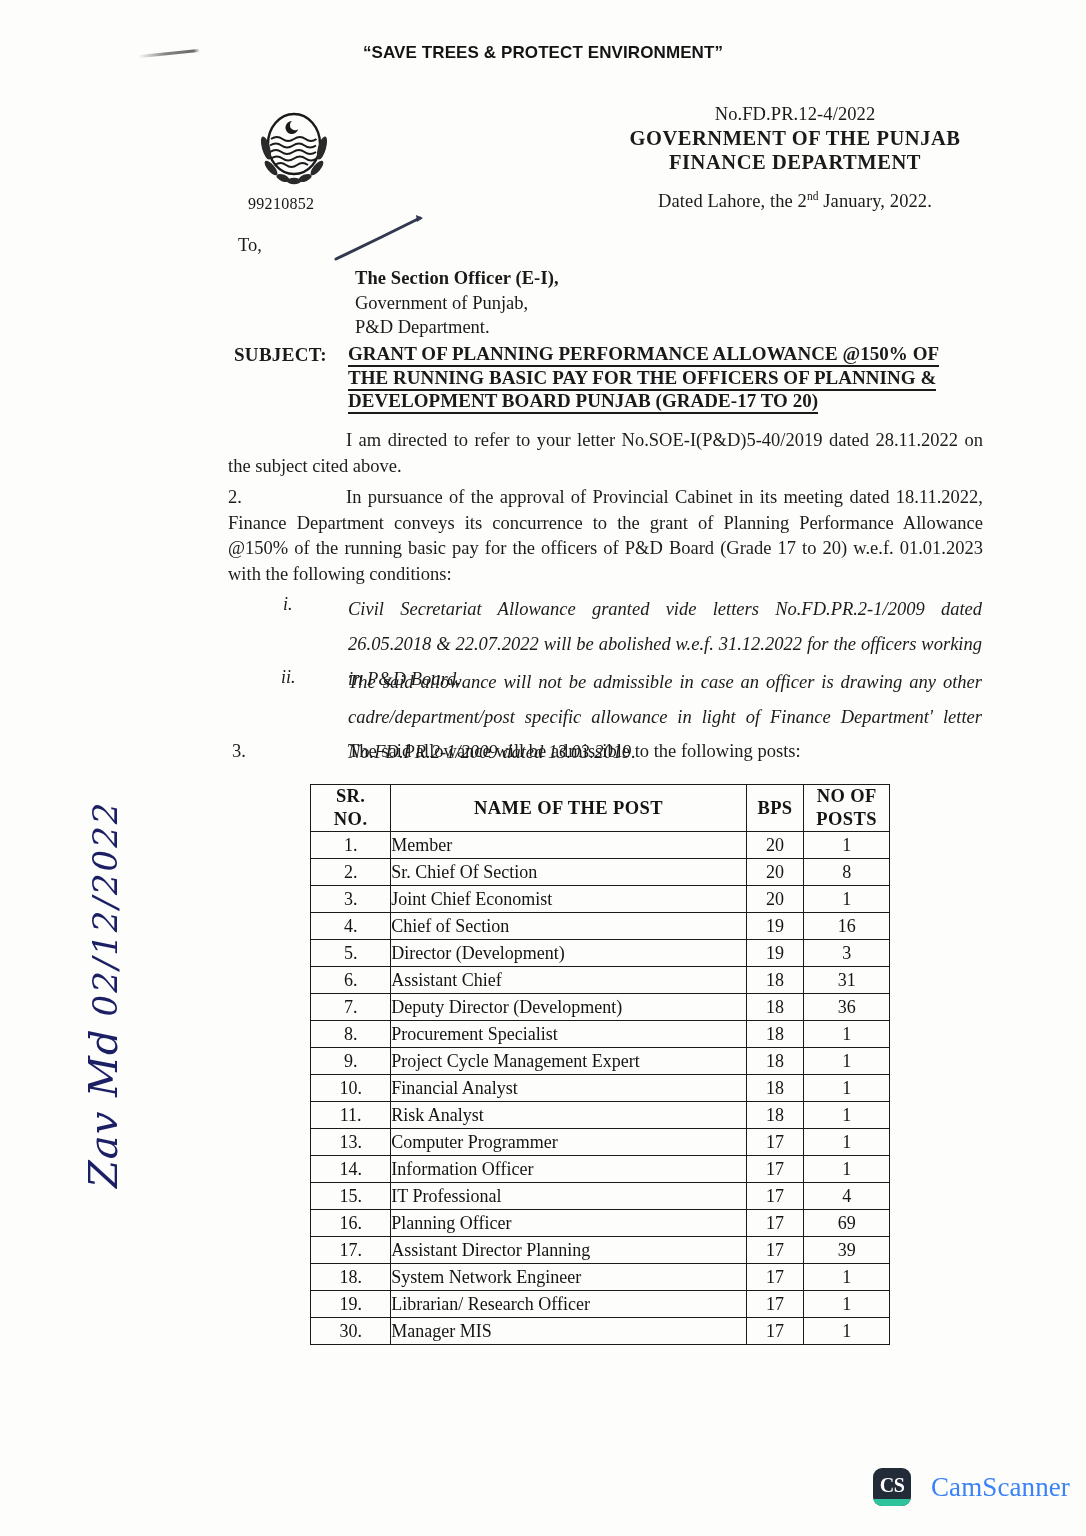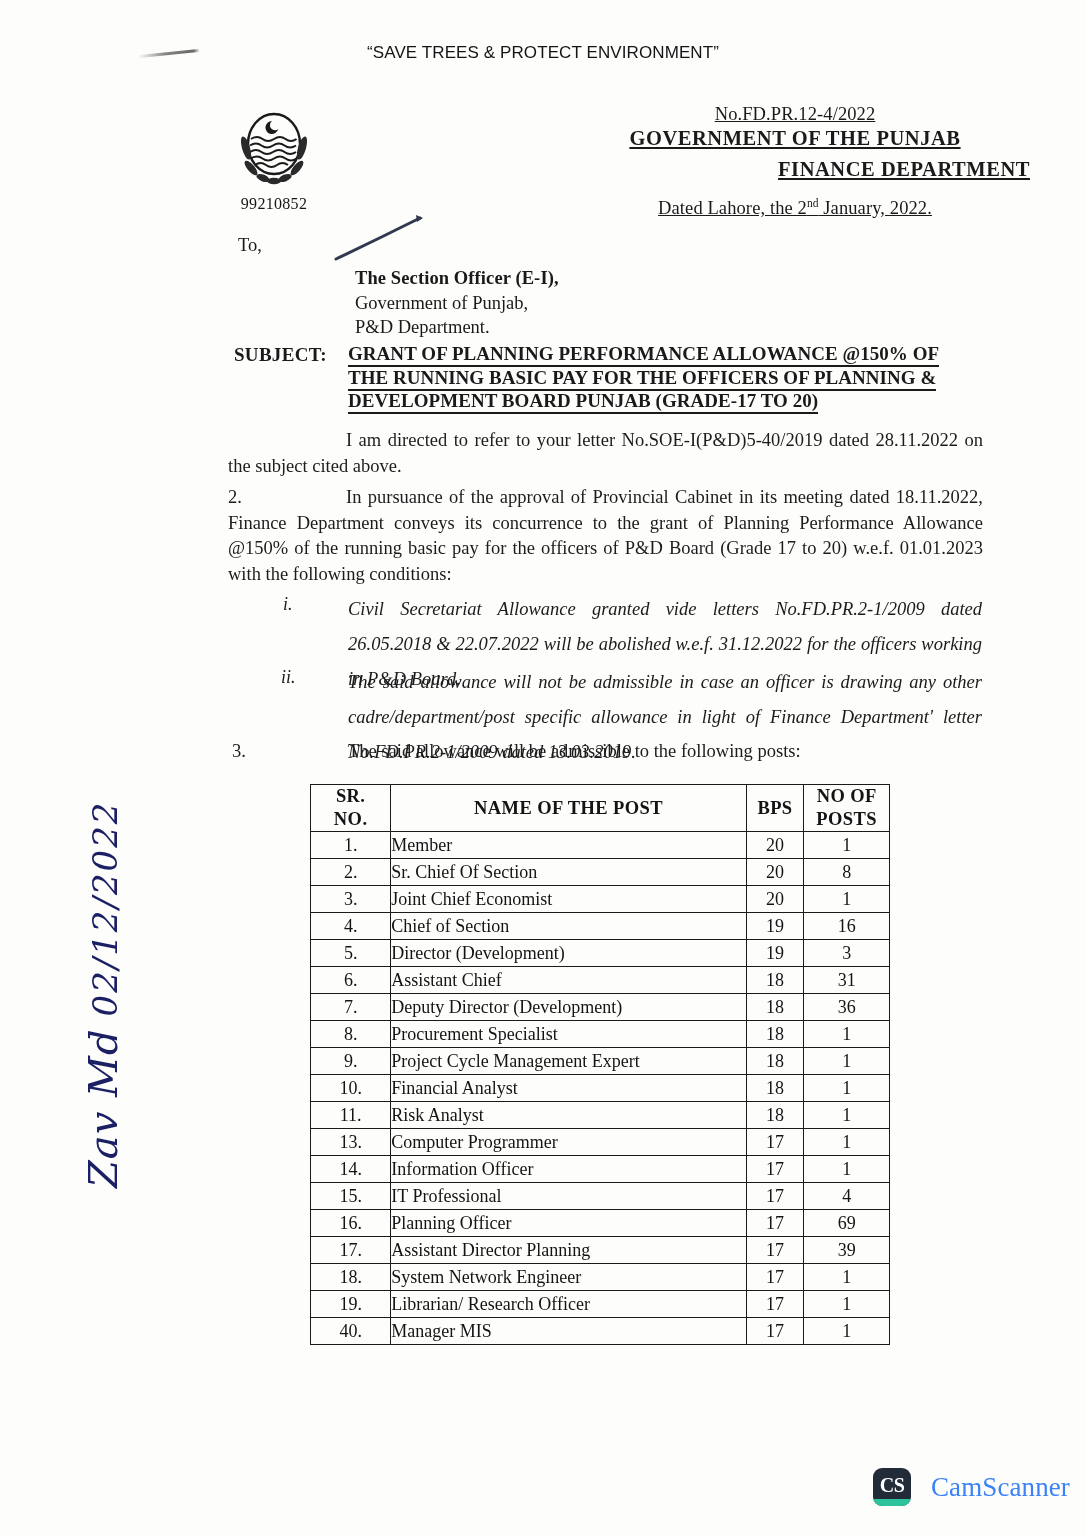--- a/index.html
+++ b/index.html
@@ -30,67 +30,64 @@
   }
 
   
   .slogan {
     position: absolute;
     left: 0;
     top: 43px;
     width: 1086px;
     text-align: center;
     font-family: "Liberation Sans", "DejaVu Sans", sans-serif;
-    font-weight: normal;
+    font-weight: bold;
     font-size: 17px;
     letter-spacing: .1px;
     color: #141414;
   }
 
   
   .emblem-wrap {
     position: absolute;
-    left: 228px;
+    left: 248px;
     top: 108px;
     width: 92px;
-    text-align: center;
   }
   .emblem-svg { display: block; margin: 0 auto; }
   .emblem-num {
     font-size: 16px;
     letter-spacing: .3px;
     margin-top: 1px;
     color: #161616;
   }
 
   
   .hdr-right {
     position: absolute;
     left: 560px;
     top: 104px;
     width: 470px;
     text-align: center;
-    text-decoration: underline;
   }
   .hdr-ref {
     font-size: 18.5px;
     letter-spacing: .1px;
   }
   .hdr-gov {
     font-size: 20.5px;
     font-weight: bold;
     letter-spacing: .55px;
     margin-top: 2px;
   }
   .hdr-dept {
     font-size: 20.5px;
     font-weight: bold;
     letter-spacing: .55px;
-    margin-top: 8px;
-    text-align: right;
+    margin-top: 1px;
   }
   .hdr-date {
     font-size: 18.5px;
     margin-top: 16px;
     letter-spacing: .1px;
   }
   .hdr-date sup { font-size: 11.5px; }
 
   
   .to-label {
@@ -474,21 +471,21 @@
           <td class="c-bps">17</td>
           <td class="c-no">1</td>
         </tr>
         <tr>
           <td class="c-sr">19.</td>
           <td class="c-name">Librarian/ Research Officer</td>
           <td class="c-bps">17</td>
           <td class="c-no">1</td>
         </tr>
         <tr>
-          <td class="c-sr">40.</td>
+          <td class="c-sr">30.</td>
           <td class="c-name">Manager MIS</td>
           <td class="c-bps">17</td>
           <td class="c-no">1</td>
         </tr>
       </tbody>
   </table>
 
   <div class="handwriting">
     <span class="hw-sig">Zav Md</span><span>02/12/2022</span>
   </div>

